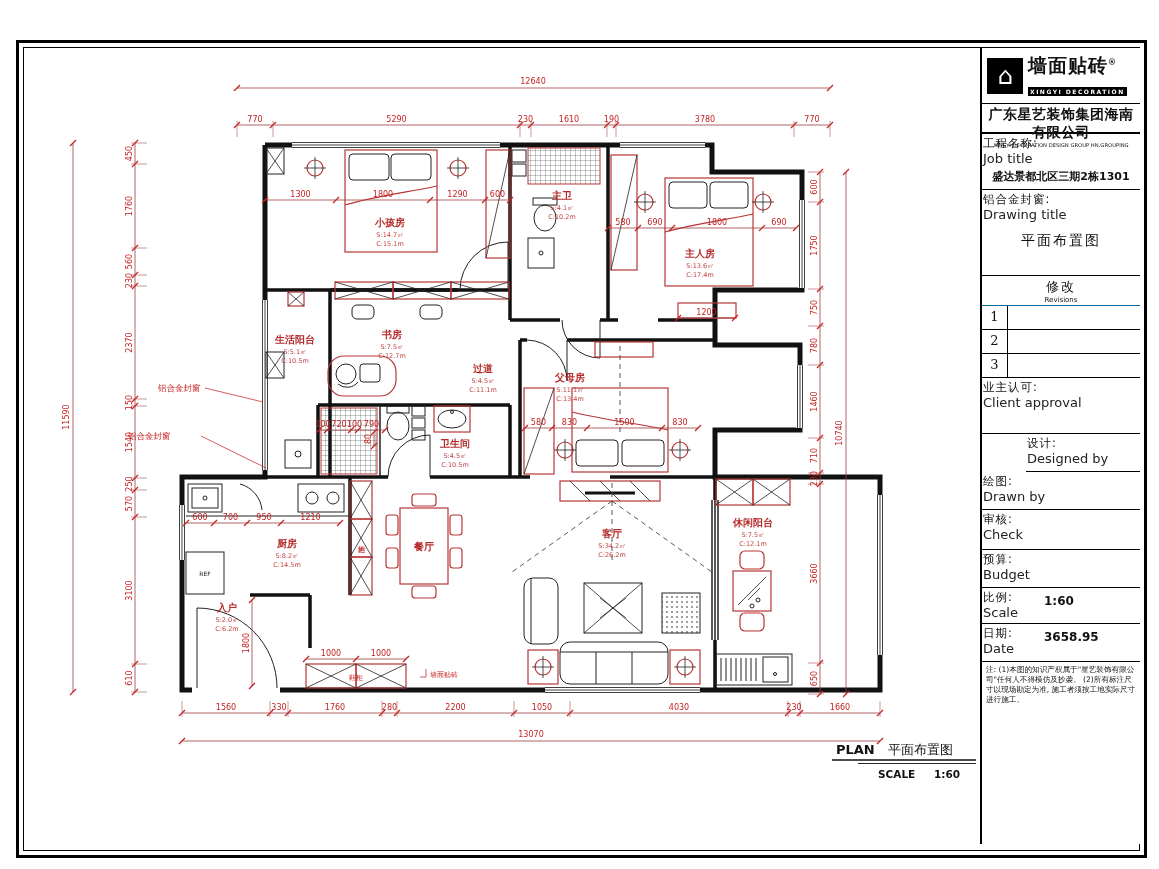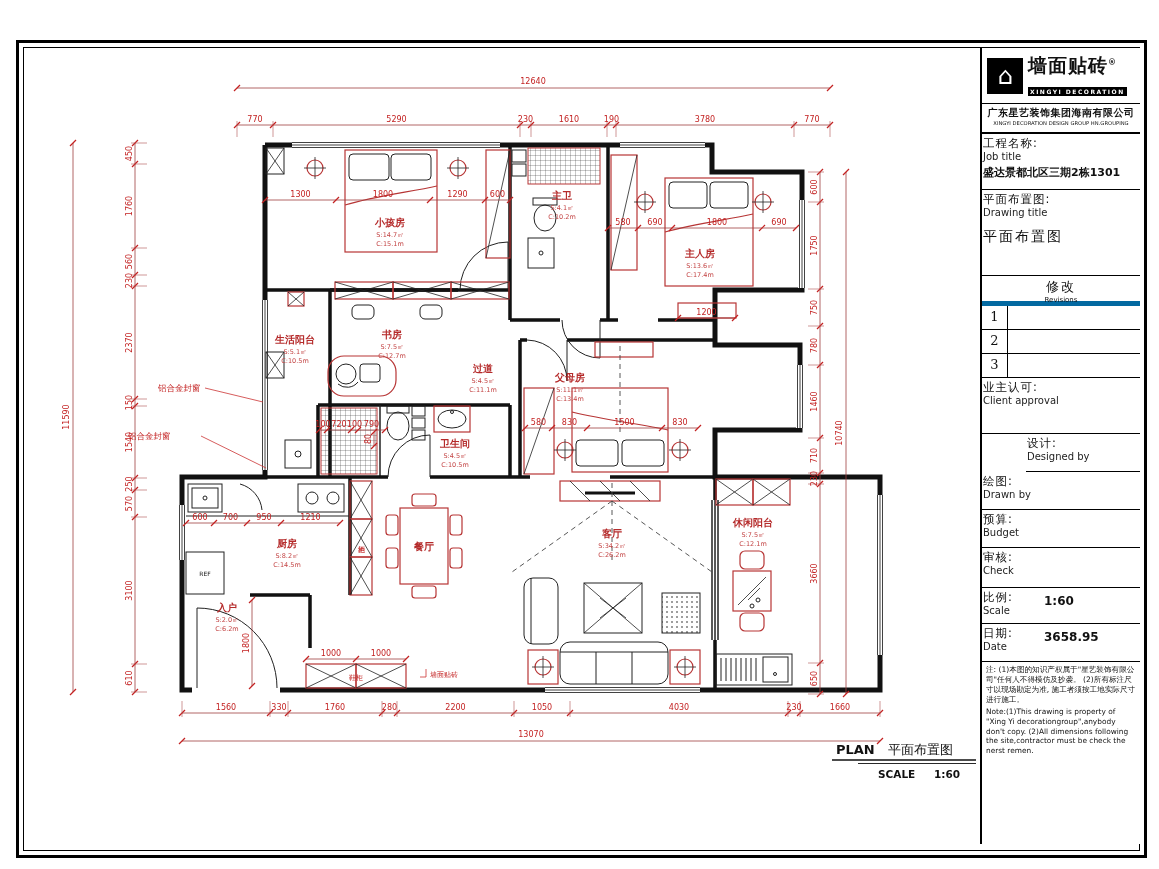--- a/index.html
+++ b/index.html
@@ -34,26 +34,26 @@
 
   
   .tb{position:absolute;left:980px;top:48px;width:158px;height:796px;border-left:2px solid #000;background:#fff;}
   .tb-sec{border-bottom:1px solid #000;box-sizing:border-box;padding:2px 1px;position:relative;overflow:hidden;}
   .tb-logo{height:56px;display:flex;align-items:center;gap:5px;padding:4px 5px;border-bottom:1px solid #000;box-sizing:border-box;}
   .logo-mark{width:36px;height:36px;background:#000;color:#fff;font-size:24px;line-height:36px;text-align:center;flex:0 0 auto;}
   .logo-cn{font-size:19px;font-weight:900;letter-spacing:1px;white-space:nowrap;}
   .logo-cn sup{font-size:8px;}
   .logo-en{background:#000;color:#fff;font-size:6px;font-weight:bold;letter-spacing:1.5px;padding:1px 2px;white-space:nowrap;display:inline-block;}
   .tb-co{height:30px;text-align:center;border-bottom:2px solid #000;box-sizing:border-box;padding-top:2px;}
-  .co-cn{font-size:10px;font-weight:bold;letter-spacing:0.5px;}
+  .co-cn{font-size:14px;font-weight:bold;letter-spacing:0.5px;}
   .co-en{font-size:5.5px;transform:scale(0.95);}
   .f-cn{font-size:11.5px;letter-spacing:1px;}
-  .f-en{font-size:10px;color:#222;}
-  .v-center{text-align:left;font-weight:bold;}
-  .rev-head{height:30px;text-align:center;border-bottom:5px solid #0369a1;box-sizing:border-box;padding-top:2px;}
+  .f-en{font-size:13px;color:#222;}
+  .v-center{text-align:center;font-weight:bold;}
+  .rev-head{height:30px;text-align:center;border-bottom:1px solid #0369a1;box-sizing:border-box;padding-top:2px;}
   .rev-cn{font-size:13px;letter-spacing:2px;}
   .rev-en{font-size:7px;}
   .rev-row{height:24px;display:flex;border-bottom:1px solid #000;box-sizing:border-box;}
   .rev-num{width:26px;border-right:1px solid #000;box-sizing:border-box;font-size:13px;text-align:center;line-height:22px;font-family:"DejaVu Serif",serif;}
   .rev-cell{flex:1;}
   .inline-val{position:absolute;left:62px;top:6px;font-size:12px;font-weight:bold;}
   .notes{font-size:7.6px;line-height:1.32;padding:3px 4px;}
   .notes .en{margin-top:2px;font-size:7.4px;}
 </style>
 </head>
@@ -595,21 +595,21 @@
     <div class="tb-co">
       <div class="co-cn">广东星艺装饰集团海南有限公司</div>
       <div class="co-en">XINGYI DECORATION DESIGN GROUP HN.GROUPING</div>
     </div>
     <div class="tb-sec" style="height:56px;">
       <div class="f-cn">工程名称:</div>
       <div class="f-en">Job title</div>
       <div class="v-center" style="font-size:11px;margin-top:3px;">盛达景都北区三期2栋1301</div>
     </div>
     <div class="tb-sec" style="height:86px;">
-      <div class="f-cn">平面布置图:</div>
+      <div class="f-cn">铝合金封窗:</div>
       <div class="f-en">Drawing title</div>
       <div class="v-center" style="font-size:14px;font-weight:normal;margin-top:10px;letter-spacing:2px;">平面布置图</div>
     </div>
     <div class="rev-head">
       <div class="rev-cn">修改</div>
       <div class="rev-en">Revisions</div>
     </div>
     <div class="rev-row">
       <div class="rev-num">1</div>
         <div class="rev-cell"></div>
@@ -627,37 +627,36 @@
       <div class="f-en">Client approval</div>
     </div>
     <div class="tb-sec" style="height:38px;margin-left:44px;">
       <div class="f-cn">设计:</div>
       <div class="f-en">Designed by</div>
     </div>
     <div class="tb-sec" style="height:38px;">
       <div class="f-cn">绘图:</div>
       <div class="f-en">Drawn by</div>
     </div>
+    <div class="tb-sec" style="height:40px;">
+      <div class="f-cn">审核:</div>
+      <div class="f-en">Check</div>
+    </div>
     <div class="tb-sec" style="height:38px;">
       <div class="f-cn">预算:</div>
       <div class="f-en">Budget</div>
-    </div>
-    <div class="tb-sec" style="height:40px;">
-      <div class="f-cn">审核:</div>
-      <div class="f-en">Check</div>
     </div>
     <div class="tb-sec" style="height:36px;">
       <div class="f-cn">比例:</div>
       <div class="f-en">Scale</div>
       <div class="inline-val">1:60</div>
     </div>
     <div class="tb-sec" style="height:38px;">
       <div class="f-cn">日期:</div>
       <div class="f-en">Date</div>
       <div class="inline-val">3658.95</div>
     </div>
     <div class="notes">
       <div class="cn">注: (1)本图的知识产权属于"星艺装饰有限公司"任何人不得模仿及抄袭。 (2)所有标注尺寸以现场勘定为准, 施工者须按工地实际尺寸进行施工。</div>
-      <div class="en">Note:(1)This drawing is property of "Xing Yi decorationgroup",anybody don't copy.  (2)All dimensions following the site,contractor must be check the nerst remen.</div>
     </div>
   </div>
 
 </div>
 
 </body></html>

